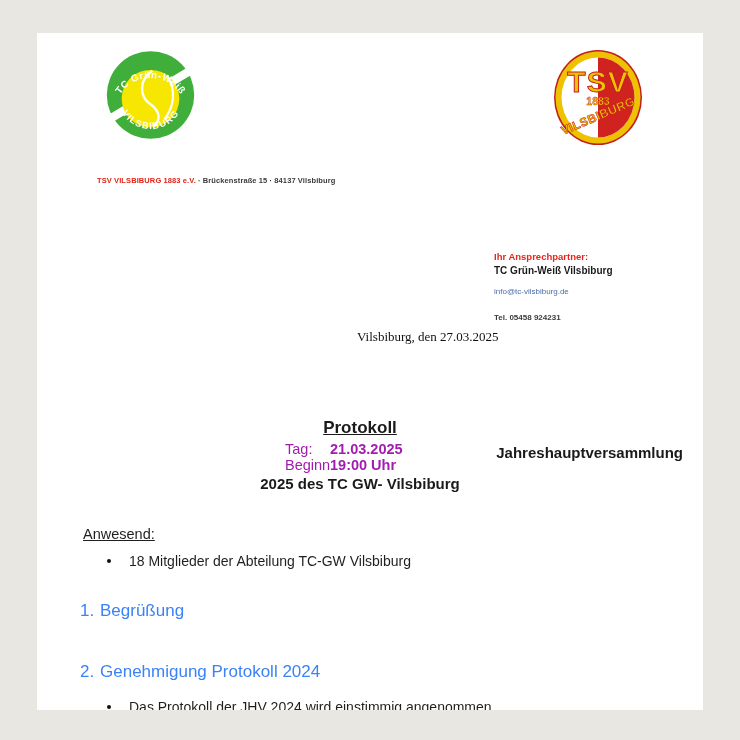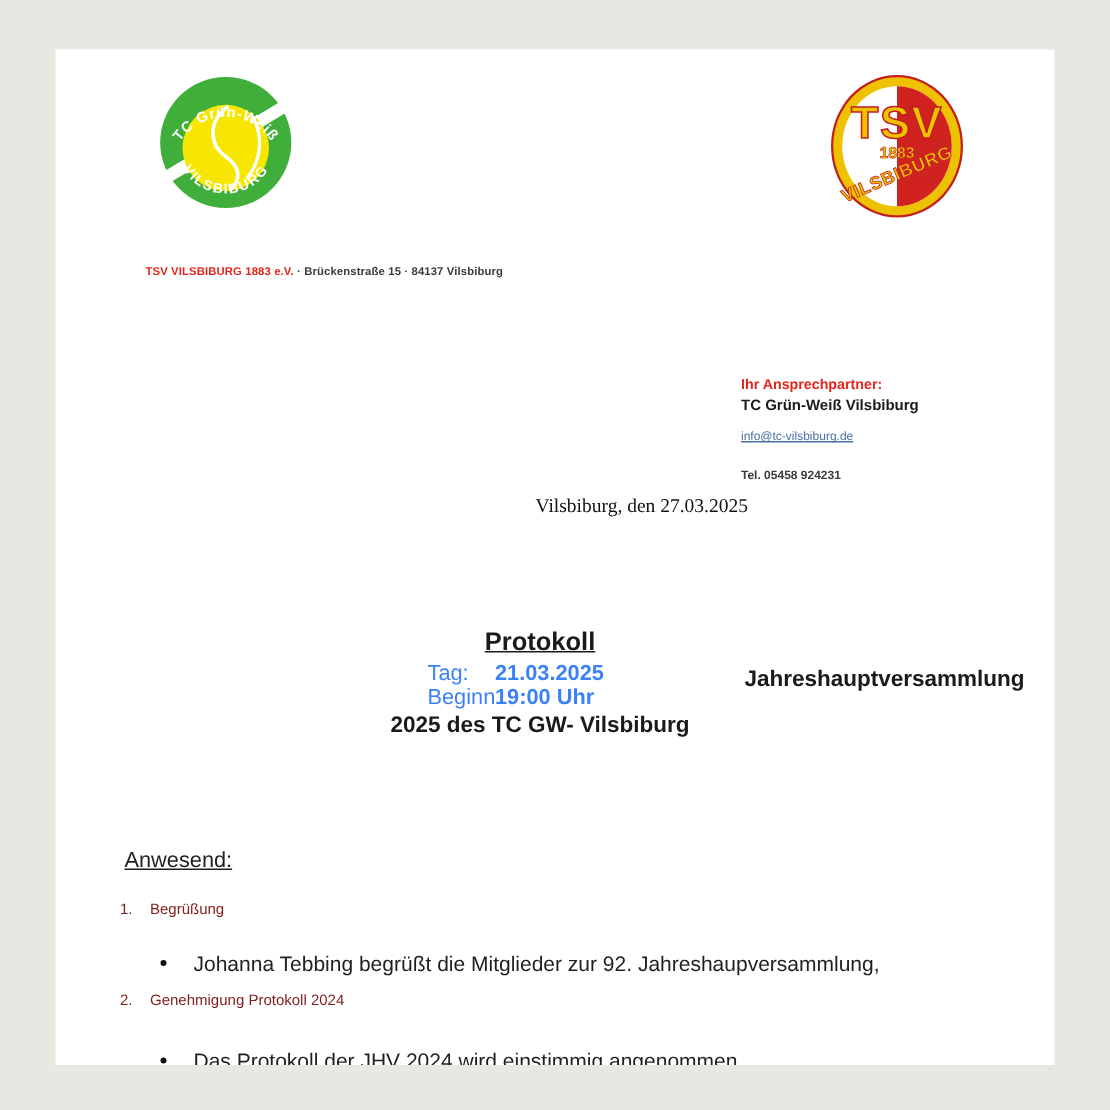--- a/index.html
+++ b/index.html
@@ -10,46 +10,46 @@
   .logo-tc { position:absolute; left:67px; top:14px; width:93px; height:96px; }
   .logo-tsv { position:absolute; left:516px; top:16px; width:90px; height:97px; }
 
   .sender-line { position:absolute; left:60px; top:143px; font-size:7.5px; font-weight:bold; white-space:nowrap; letter-spacing:0.1px; }
   .sender-org { color:#e02419;margin-top:26px; }
   .sender-sep, .sender-addr { color:#3b3b3b; }
 
   .contact { position:absolute; left:457px; top:218px; line-height:1.25; }
   .contact-heading { color:#e8251d; font-weight:bold; font-size:9.5px; margin-bottom:2px; }
   .contact-name { color:#1a1a1a; font-weight:bold; font-size:10px; margin-bottom:2px; }
-  .contact-email { display:inline-block; color:#4a6ea8; font-size:8px; text-decoration:underline; margin-bottom:16px; cursor:pointer; }
+  .contact-email { display:inline-block; color:#4a6ea8; font-size:8px; margin-bottom:16px; cursor:pointer; }
   .contact-phone { color:#3b3b3b; font-weight:bold; font-size:8px; }
 
   .dateline { position:absolute; left:320px; top:296px; width:250px; 
               font-family:"Liberation Serif", serif; font-size:13px; color:#111; }
 
   .title-block { position:absolute; left:0; top:337px; width:646px; text-align:center; color:#1a1a1a; }
   .title-main { font-size:17px; font-weight:bold; text-decoration:underline;margin-top:48px; }
   .title-line2 { font-size:15px; font-weight:bold; margin-top:6px;text-align:right; }
   .title-line3 { font-size:15px; font-weight:bold; margin-top:14px; }
 
-  .details { position:absolute; left:248px; top:409px; font-size:14.5px; color:#3b82f6; line-height:15.5px; }
+  .details { position:absolute; left:248px; top:409px; font-size:14.5px; color:#a21caf; line-height:15.5px; }
   .detail-row { white-space:nowrap; }
   .detail-label { display:inline-block; width:45px; }
   .detail-value.bold { font-weight:bold; }
 
-  .attendance-heading { position:absolute; left:46px; top:493px; font-size:14.5px; color:#1f1f1f; text-decoration:underline;margin-top:40px; }
+  .attendance-heading { position:absolute; left:46px; top:493px; font-size:14.5px; color:#1f1f1f; text-decoration:underline; }
 
   .bullet-row { position:absolute; left:70px; font-size:14px; color:#1f1f1f; white-space:nowrap; }
   .bullet-dot { position:absolute; left:0; top:6px; width:4px; height:4px; border-radius:50%; background:#111; }
   .bullet-text { display:inline-block; margin-left:22px; }
   .b-attend { top:520px; }
   .b-item1 { top:601px; }
   .b-item2 { top:666px; }
 
-  .agenda-item { position:absolute; left:43px; font-size:10px; color:#7f1d1d; white-space:nowrap; }
+  .agenda-item { position:absolute; left:43px; font-size:17px; color:#3b82f6; white-space:nowrap; }
   .agenda-number { display:inline-block; width:20px; }
   .a-item1 { top:568px; }
   .a-item2 { top:629px; }
 
   svg text { font-family:"Liberation Sans", sans-serif; }
 </style>
 </head>
 <body>
 
 <div class="canvas">
@@ -107,27 +107,27 @@
     <div class="details">
       <div class="detail-row">
         <span class="detail-label">Tag:</span><span class="detail-value bold">21.03.2025</span>
       </div>
       <div class="detail-row">
         <span class="detail-label">Beginn</span><span class="detail-value bold">19:00 Uhr</span>
       </div>
     </div>
 
     <div class="attendance-heading">Anwesend:</div>
+    <div class="bullet-row b-attend">
+      <span class="bullet-dot"></span>
+      <span class="bullet-text">18 Mitglieder der Abteilung TC-GW Vilsbiburg</span>
+    </div>
 
     <div class="agenda-item a-item1">
       <span class="agenda-number">1.</span><span>Begrüßung</span>
-    </div>
-    <div class="bullet-row b-item1">
-      <span class="bullet-dot"></span>
-      <span class="bullet-text">Johanna Tebbing begrüßt die Mitglieder zur 92. Jahreshaupversammlung,</span>
     </div>
 
     <div class="agenda-item a-item2">
       <span class="agenda-number">2.</span><span>Genehmigung Protokoll 2024</span>
     </div>
     <div class="bullet-row b-item2">
       <span class="bullet-dot"></span>
       <span class="bullet-text">Das Protokoll der JHV 2024 wird einstimmig angenommen</span>
     </div>
 

